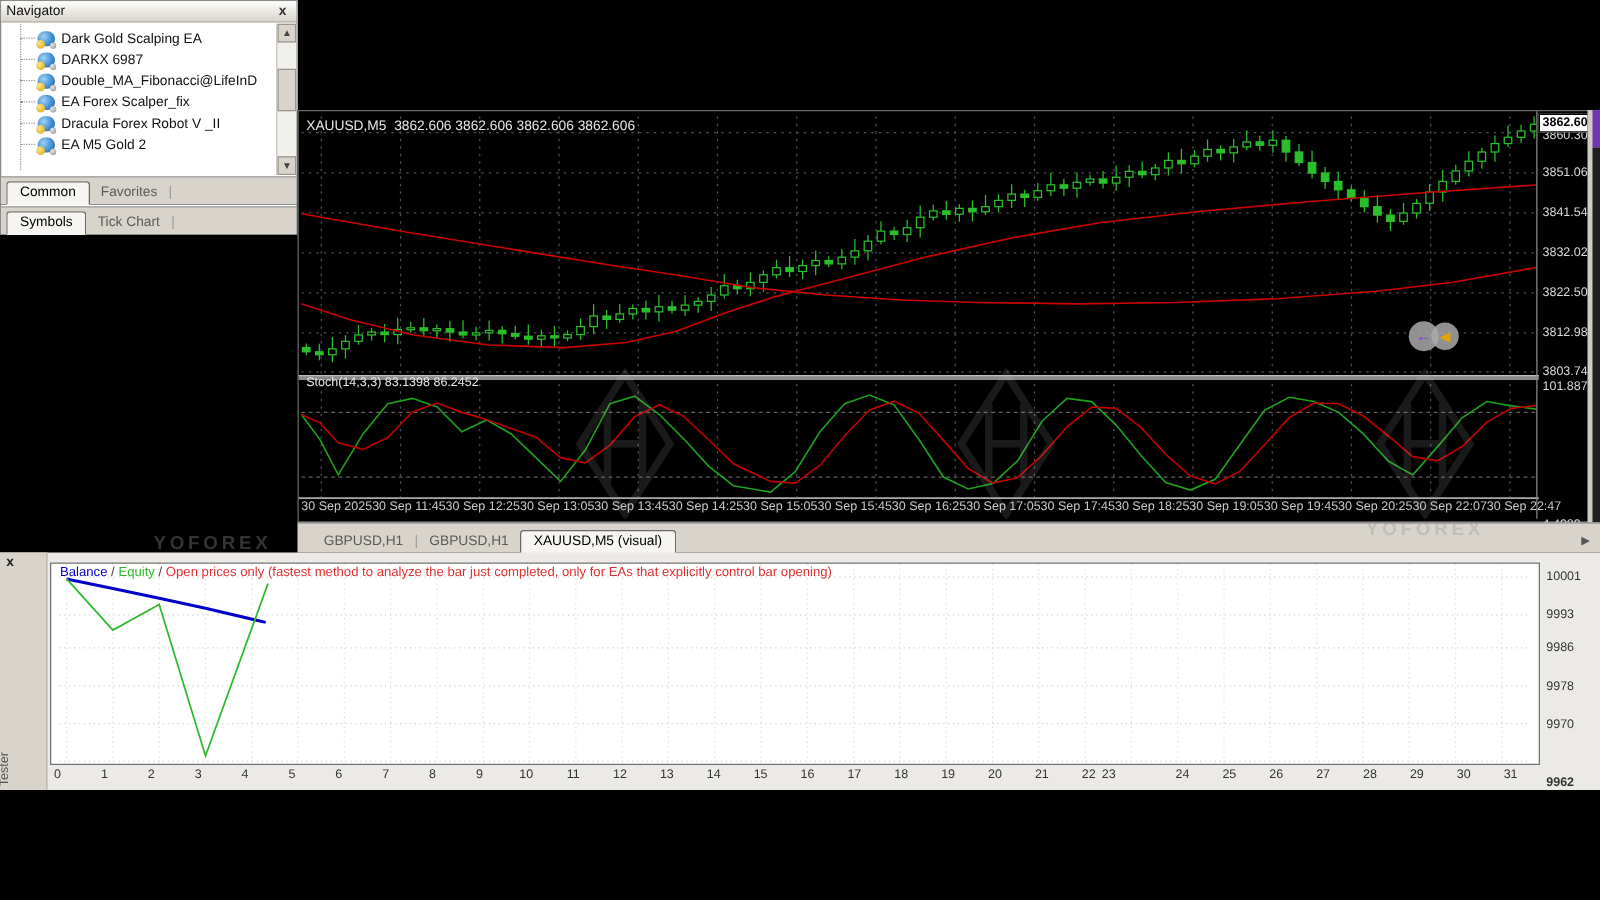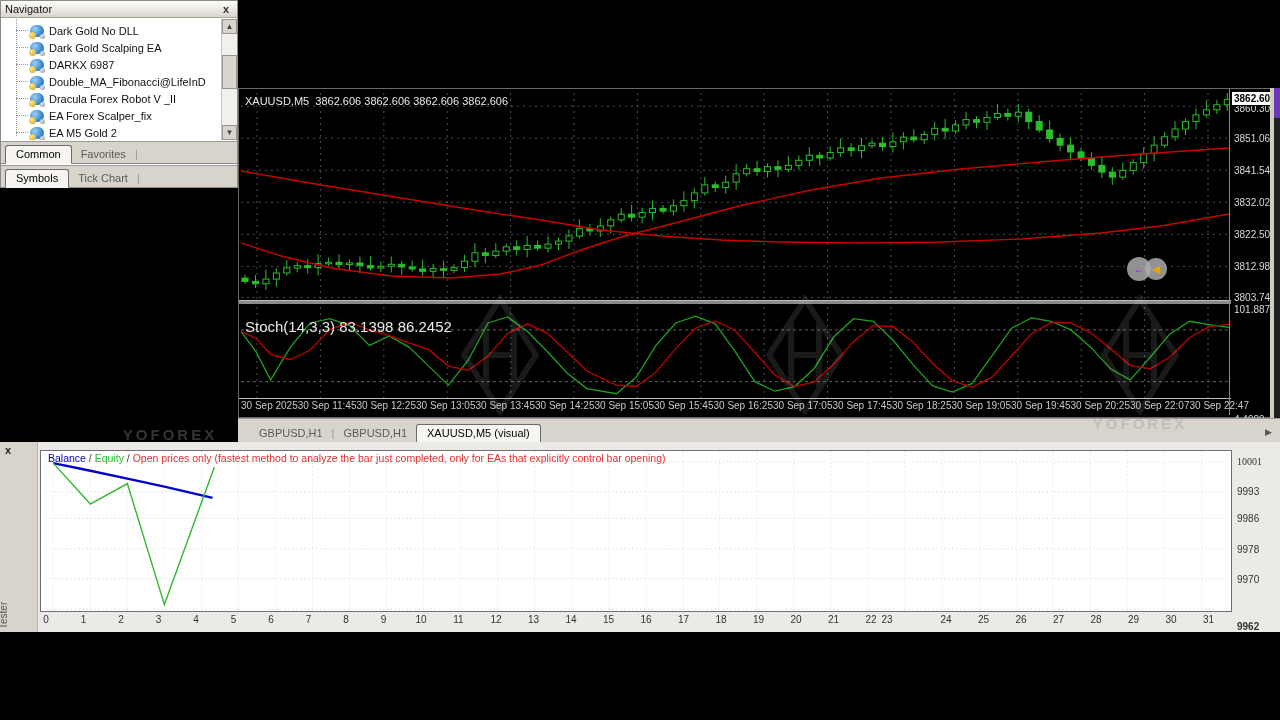--- a/index.html
+++ b/index.html
@@ -52,21 +52,21 @@
   
   #chart-win { left:238px; top:88px; width:1034px; height:330px; background:#000; border:1px solid #6a6a6a; }
   #chart-plot { position:absolute; left:2px; top:4px; width:988px; height:206px; }
   #stoch-plot { position:absolute; left:2px; top:218px; width:988px; height:91px; }
   .divider-h { position:absolute; left:0; width:992px; height:4px; background:#8a8a8a; border-top:1px solid #bdbdbd; }
   #price-axis { position:absolute; left:990px; top:0; width:42px; height:326px; border-left:1px solid #8a8a8a; }
   .axis-lbl { position:absolute; left:4px; font-size:10px; color:#d8d8d8; white-space:nowrap; }
   #cur-price { position:absolute; left:1px; width:40px; background:#fff; color:#000; font-size:10px; font-weight:bold;
                padding:1px 2px; border:1px solid #000; }
   #ohlc-line { position:absolute; left:6px; top:6px; font-size:11px; color:#e8e8e8; }
-  #stoch-line-lbl { position:absolute; left:6px; top:229px; font-size:15px; color:#e8e8e8; }
+  #stoch-line-lbl { position:absolute; left:6px; top:212px; font-size:10px; color:#e8e8e8; }
   #time-axis { position:absolute; left:2px; top:311px; width:988px; height:15px; display:flex; justify-content:space-between;
                font-size:10px; color:#c9c9c9; white-space:nowrap; }
 
   
   #trade-marker { left:888px; top:168px; width:40px; height:26px; }
   .mk-c { position:absolute; width:24px; height:24px; border-radius:50%; background:rgba(170,170,170,.85);
           display:flex; align-items:center; justify-content:center; }
 
   
   #chart-tabs { left:238px; top:418px; width:1042px; height:24px; background:#d8d4cc; border-top:1px solid #9a9a9a;
@@ -167,43 +167,39 @@
     </div>
   </div>
 
   <div class="abs panel" id="navigator">
     <div class="panel-title">
       <span>Navigator</span>
       <span class="close-x">x</span>
     </div>
     <div class="nav-list" id="nav-list">
       <div class="nav-guide"></div>
-    <div class="nav-item">
-          <span class="ea-icon"></span>
-          <span>Dark Gold No DLL</span>
-        </div>
         <div class="nav-item">
           <span class="ea-icon"></span>
           <span>Dark Gold Scalping EA</span>
         </div>
         <div class="nav-item">
           <span class="ea-icon"></span>
           <span>DARKX 6987</span>
         </div>
         <div class="nav-item">
           <span class="ea-icon"></span>
           <span>Double_MA_Fibonacci@LifeInD</span>
         </div>
         <div class="nav-item">
           <span class="ea-icon"></span>
-          <span>Dracula Forex Robot  V _II</span>
+          <span>EA Forex Scalper_fix</span>
         </div>
         <div class="nav-item">
           <span class="ea-icon"></span>
-          <span>EA Forex Scalper_fix</span>
+          <span>Dracula Forex Robot  V _II</span>
         </div>
         <div class="nav-item">
           <span class="ea-icon"></span>
           <span>EA M5 Gold 2</span>
         </div>
       </div>
     <div class="sb" style="right:0;top:18px;bottom:23px;">
       <div class="sb-btn">▲</div>
       <div class="sb-thumb" style="position:absolute;top:36px;width:100%;height:34px;"></div>
       <div class="sb-btn" style="position:absolute;bottom:0;width:100%;">▼</div>
@@ -572,21 +568,21 @@
         <line x1="981" y1="0" x2="981" y2="162" stroke="#dcdcdc" stroke-width="1" stroke-dasharray="1 3"></line>
         <line x1="1018.5" y1="0" x2="1018.5" y2="162" stroke="#dcdcdc" stroke-width="1" stroke-dasharray="1 3"></line>
         <line x1="1056" y1="0" x2="1056" y2="162" stroke="#dcdcdc" stroke-width="1" stroke-dasharray="1 3"></line>
         <line x1="1093.5" y1="0" x2="1093.5" y2="162" stroke="#dcdcdc" stroke-width="1" stroke-dasharray="1 3"></line>
         <line x1="1131" y1="0" x2="1131" y2="162" stroke="#dcdcdc" stroke-width="1" stroke-dasharray="1 3"></line>
         <line x1="1168.5" y1="0" x2="1168.5" y2="162" stroke="#dcdcdc" stroke-width="1" stroke-dasharray="1 3"></line>
         <polyline points="6,12.3 43.5,20.0 81,28.0 118.5,36.0 167.25,47.5" fill="none" stroke="#0000c8" stroke-width="2.4"></polyline>
         <polyline points="6,12.3 43.5,53.7 81,33.0 118.5,155.5 169.125,16.1" fill="none" stroke="#2eb82e" stroke-width="1.4"></polyline>
       </svg>
     <div id="tester-ylbls">
-        <div class="ty-lbl" style="top: 13.766px; font-family: Liberation Serif, serif;">10001</div>
+        <div class="ty-lbl" style="top: 13.766px;">10001</div>
         <div class="ty-lbl" style="top: 44.406px;">9993</div>
         <div class="ty-lbl" style="top: 71.216px;">9986</div>
         <div class="ty-lbl" style="top: 101.856px;">9978</div>
         <div class="ty-lbl" style="top: 132.496px;">9970</div>
         <div class="ty-lbl" style="top: 179px; font-weight: bold;">9962</div>
       </div>
     <div id="tester-xlbls">
         <div class="tx-lbl" style="left: 46px;">0</div>
         <div class="tx-lbl" style="left: 83.5px;">1</div>
         <div class="tx-lbl" style="left: 121px;">2</div>

